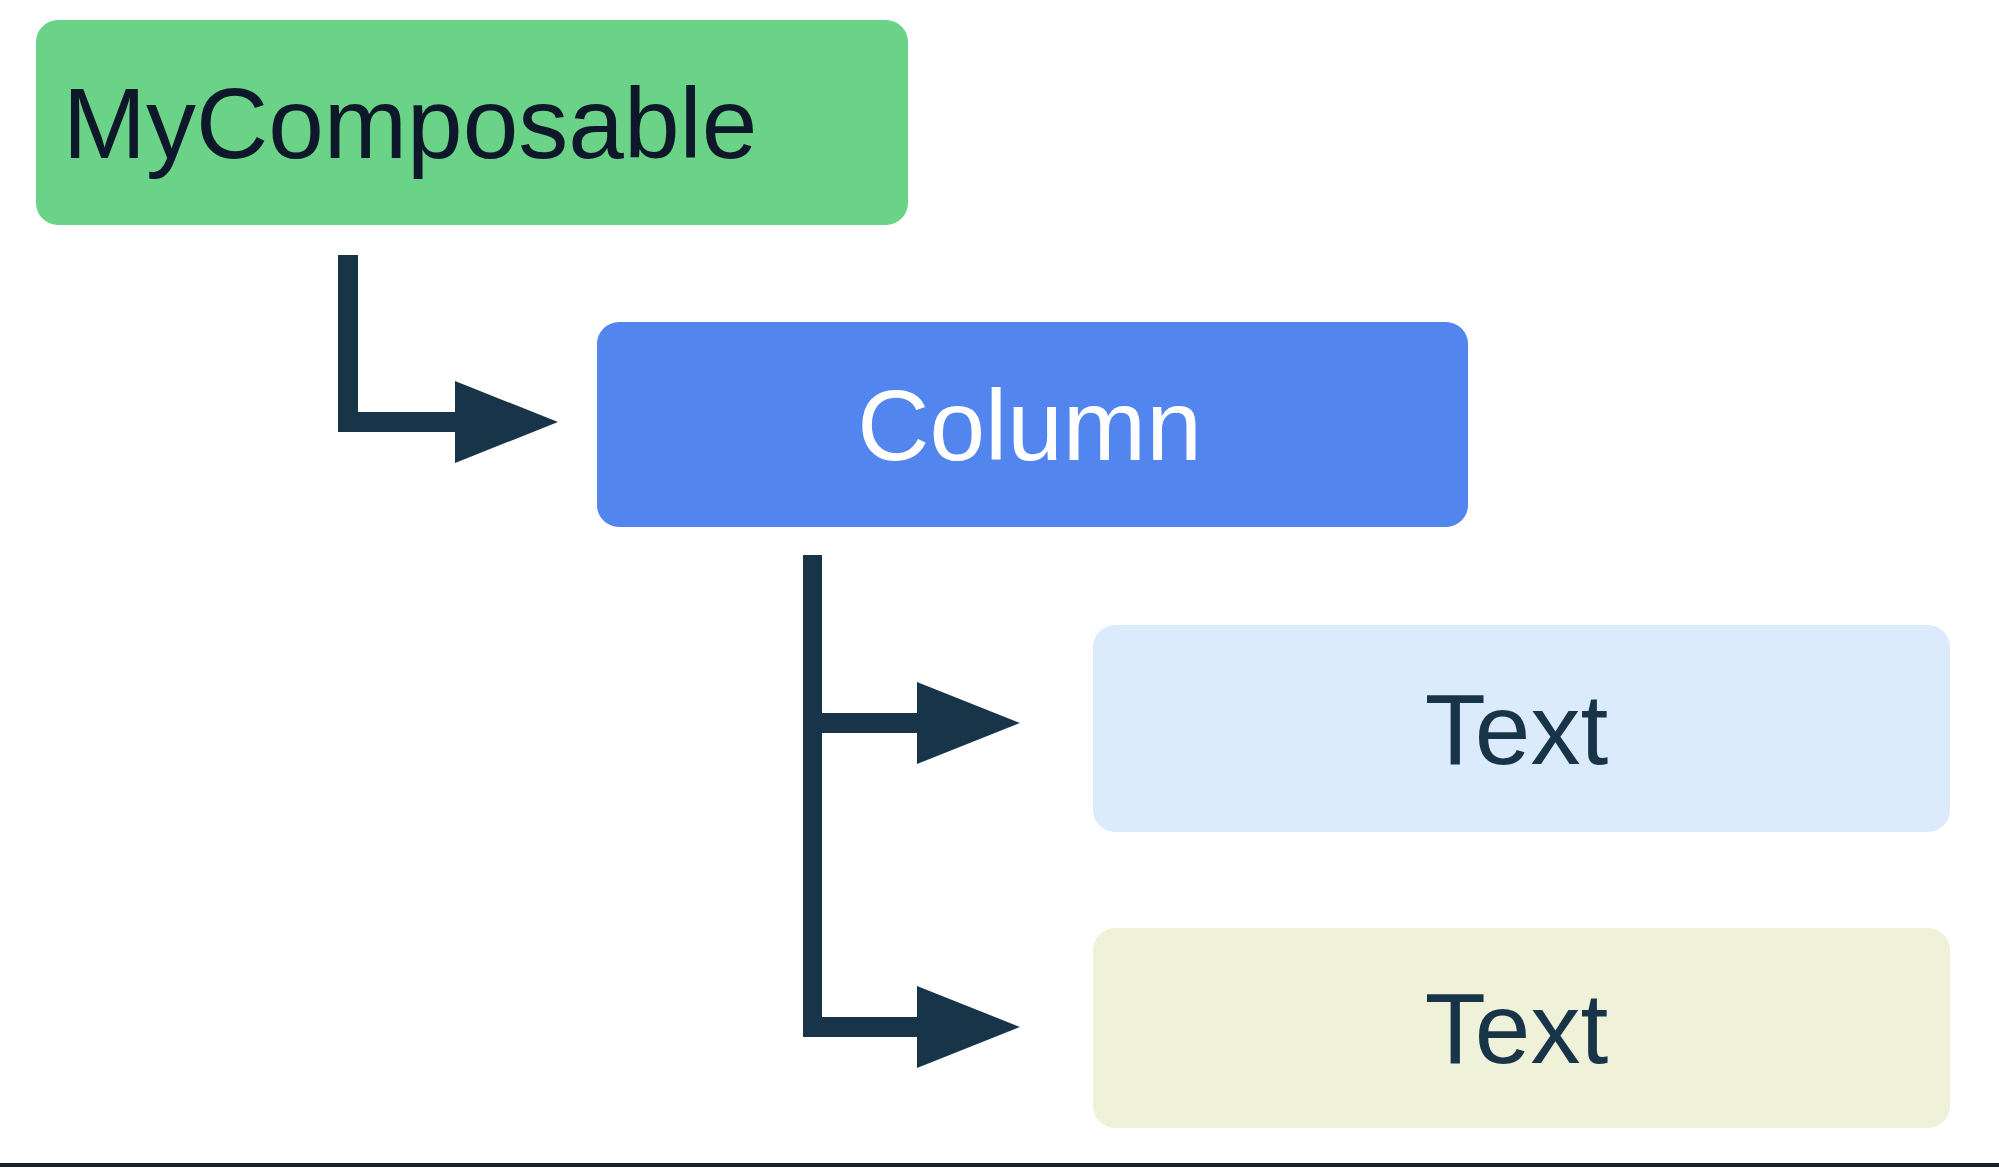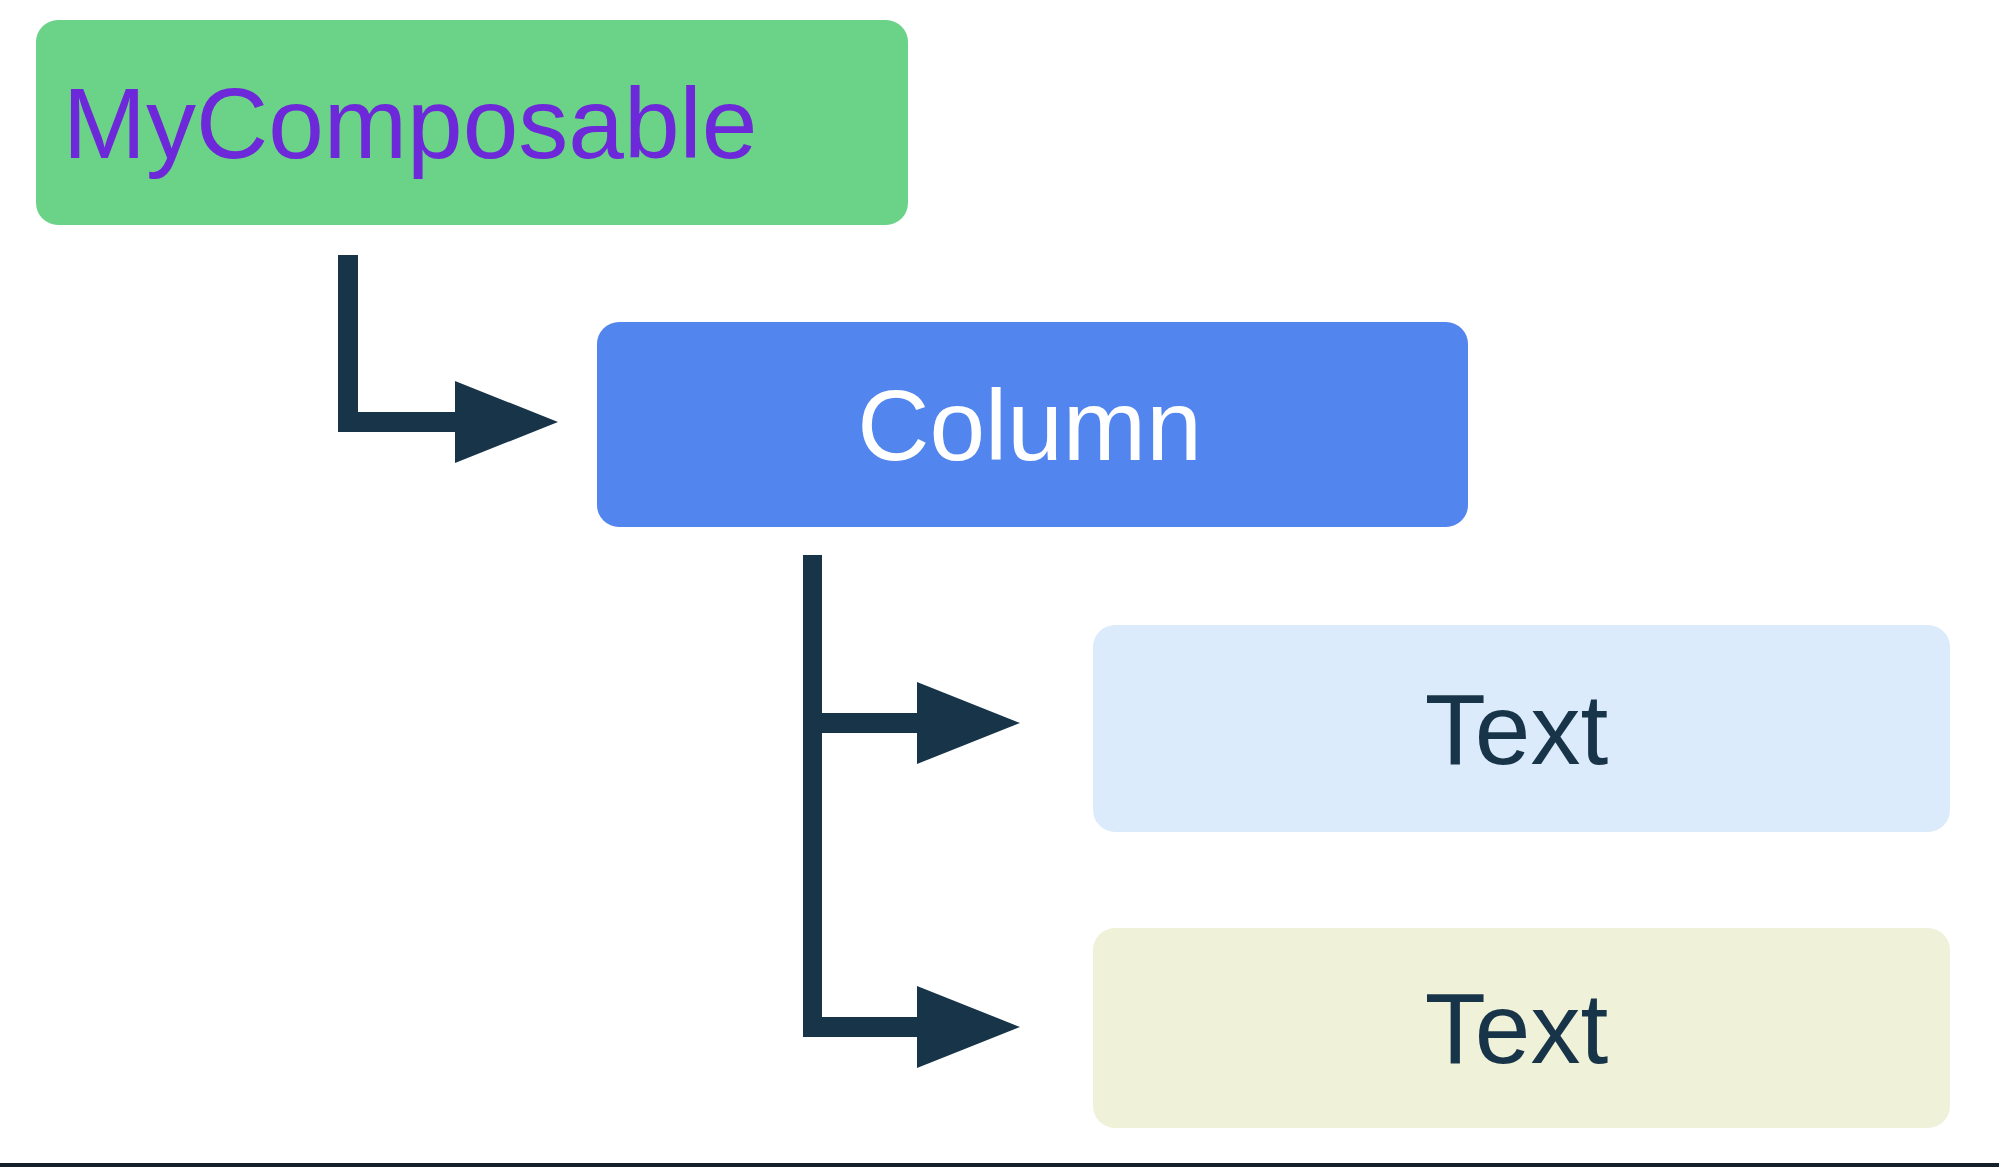--- a/index.html
+++ b/index.html
@@ -32,21 +32,21 @@
     line-height: 1;
   }
   #node-mycomposable {
     left: 36px;
     top: 20px;
     width: 872px;
     height: 205px;
     background: #6BD387;
   }
   #node-mycomposable .node-label {
-    color: #6d28d9;
+    color: #0f172a;
     font-size: 100px;
     font-weight: 400;
     transform: translateX(-62px);
   }
   #node-column {
     left: 597px;
     top: 322px;
     width: 871px;
     height: 205px;
     background: #5285EE;

